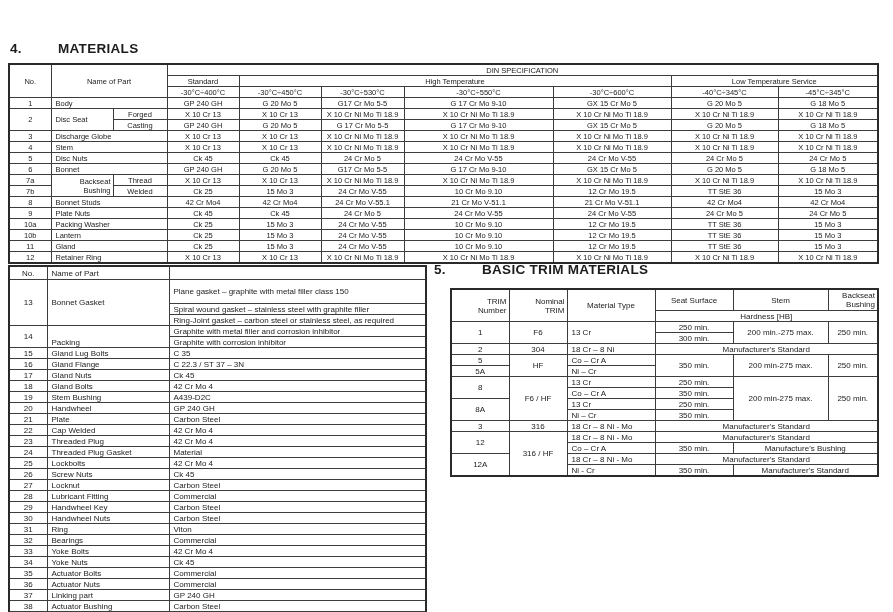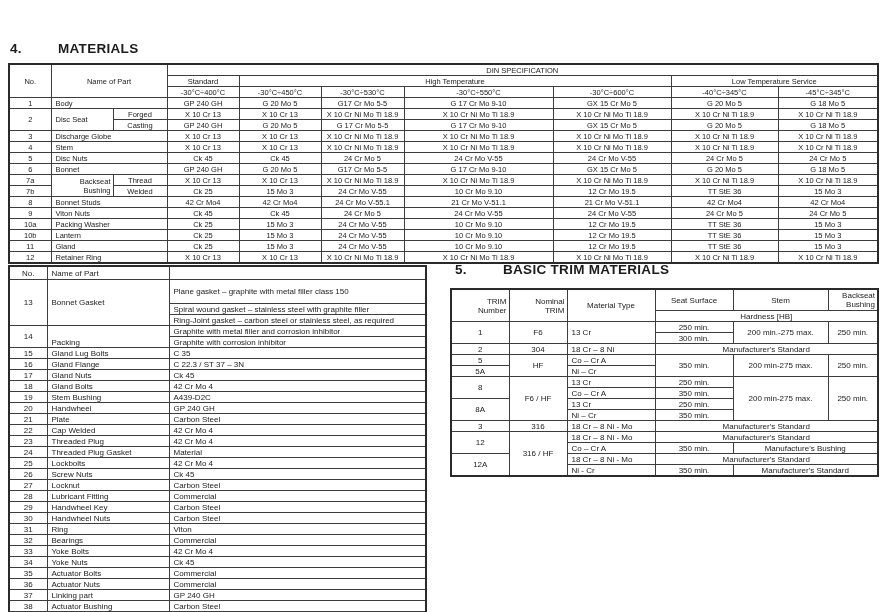--- a/index.html
+++ b/index.html
@@ -170,21 +170,21 @@
         <td>42 Cr Mo4</td>
           <td>42 Cr Mo4</td>
           <td>24 Cr Mo V-55.1</td>
           <td>21 Cr Mo V-51.1</td>
           <td>21 Cr Mo V-51.1</td>
           <td>42 Cr Mo4</td>
           <td>42 Cr Mo4</td>
       </tr>
       <tr>
         <td>9</td>
-        <td class="left" colspan="2">Viton Nuts</td>
+        <td class="left" colspan="2">Plate Nuts</td>
         <td>Ck 45</td>
           <td>Ck 45</td>
           <td>24 Cr Mo 5</td>
           <td>24 Cr Mo V-55</td>
           <td>24 Cr Mo V-55</td>
           <td>24 Cr Mo 5</td>
           <td>24 Cr Mo 5</td>
       </tr>
       <tr>
         <td>10a</td>
@@ -391,21 +391,21 @@
           <td class="left">Commercial</td>
         </tr>
       <tr>
           <td>40</td>
           <td class="left">Electric Motor Actuator</td>
           <td class="left">Commercial</td>
         </tr>
     </tbody>
   </table>
 
-  <div class="sec-title" style="left:455px;top:229px;">
+  <div class="sec-title" style="left:434px;top:229px;">
     <span class="num">5.</span><span>BASIC TRIM MATERIALS</span>
   </div>
 
   <table class="trim">
     <colgroup>
         <col style="width:58px">
         <col style="width:58px">
         <col style="width:88px">
         <col style="width:78px">
         <col style="width:95px">

